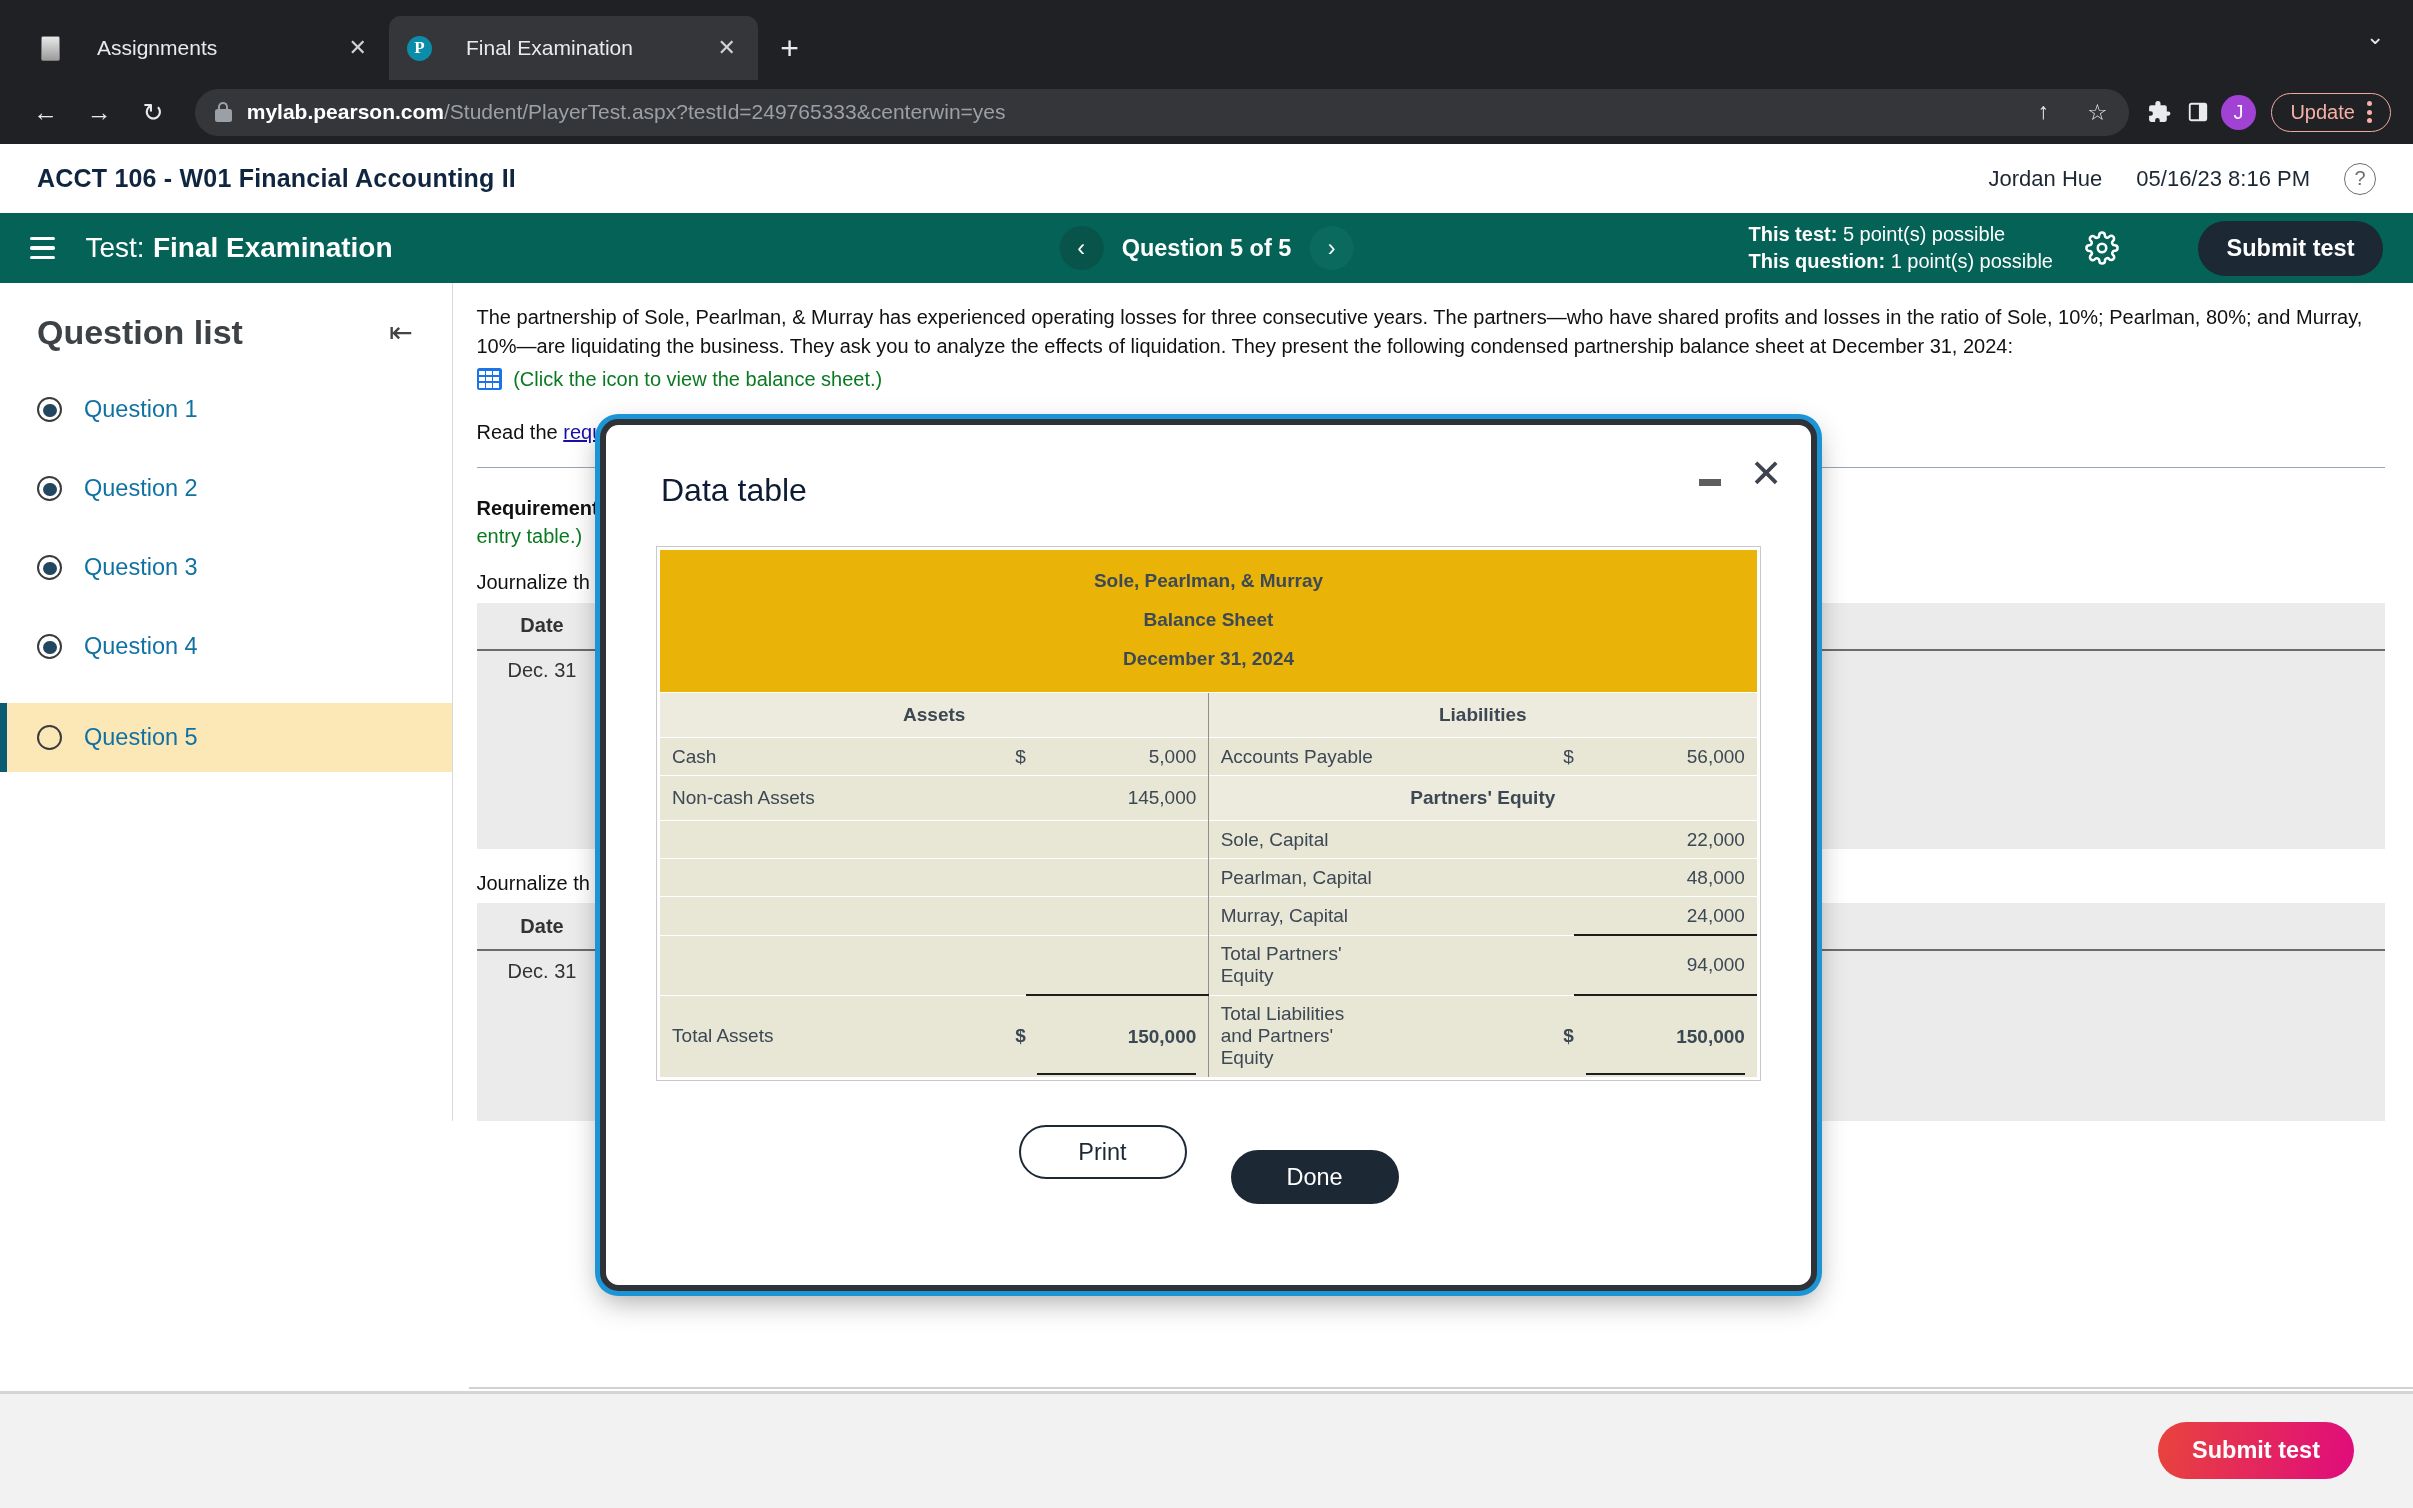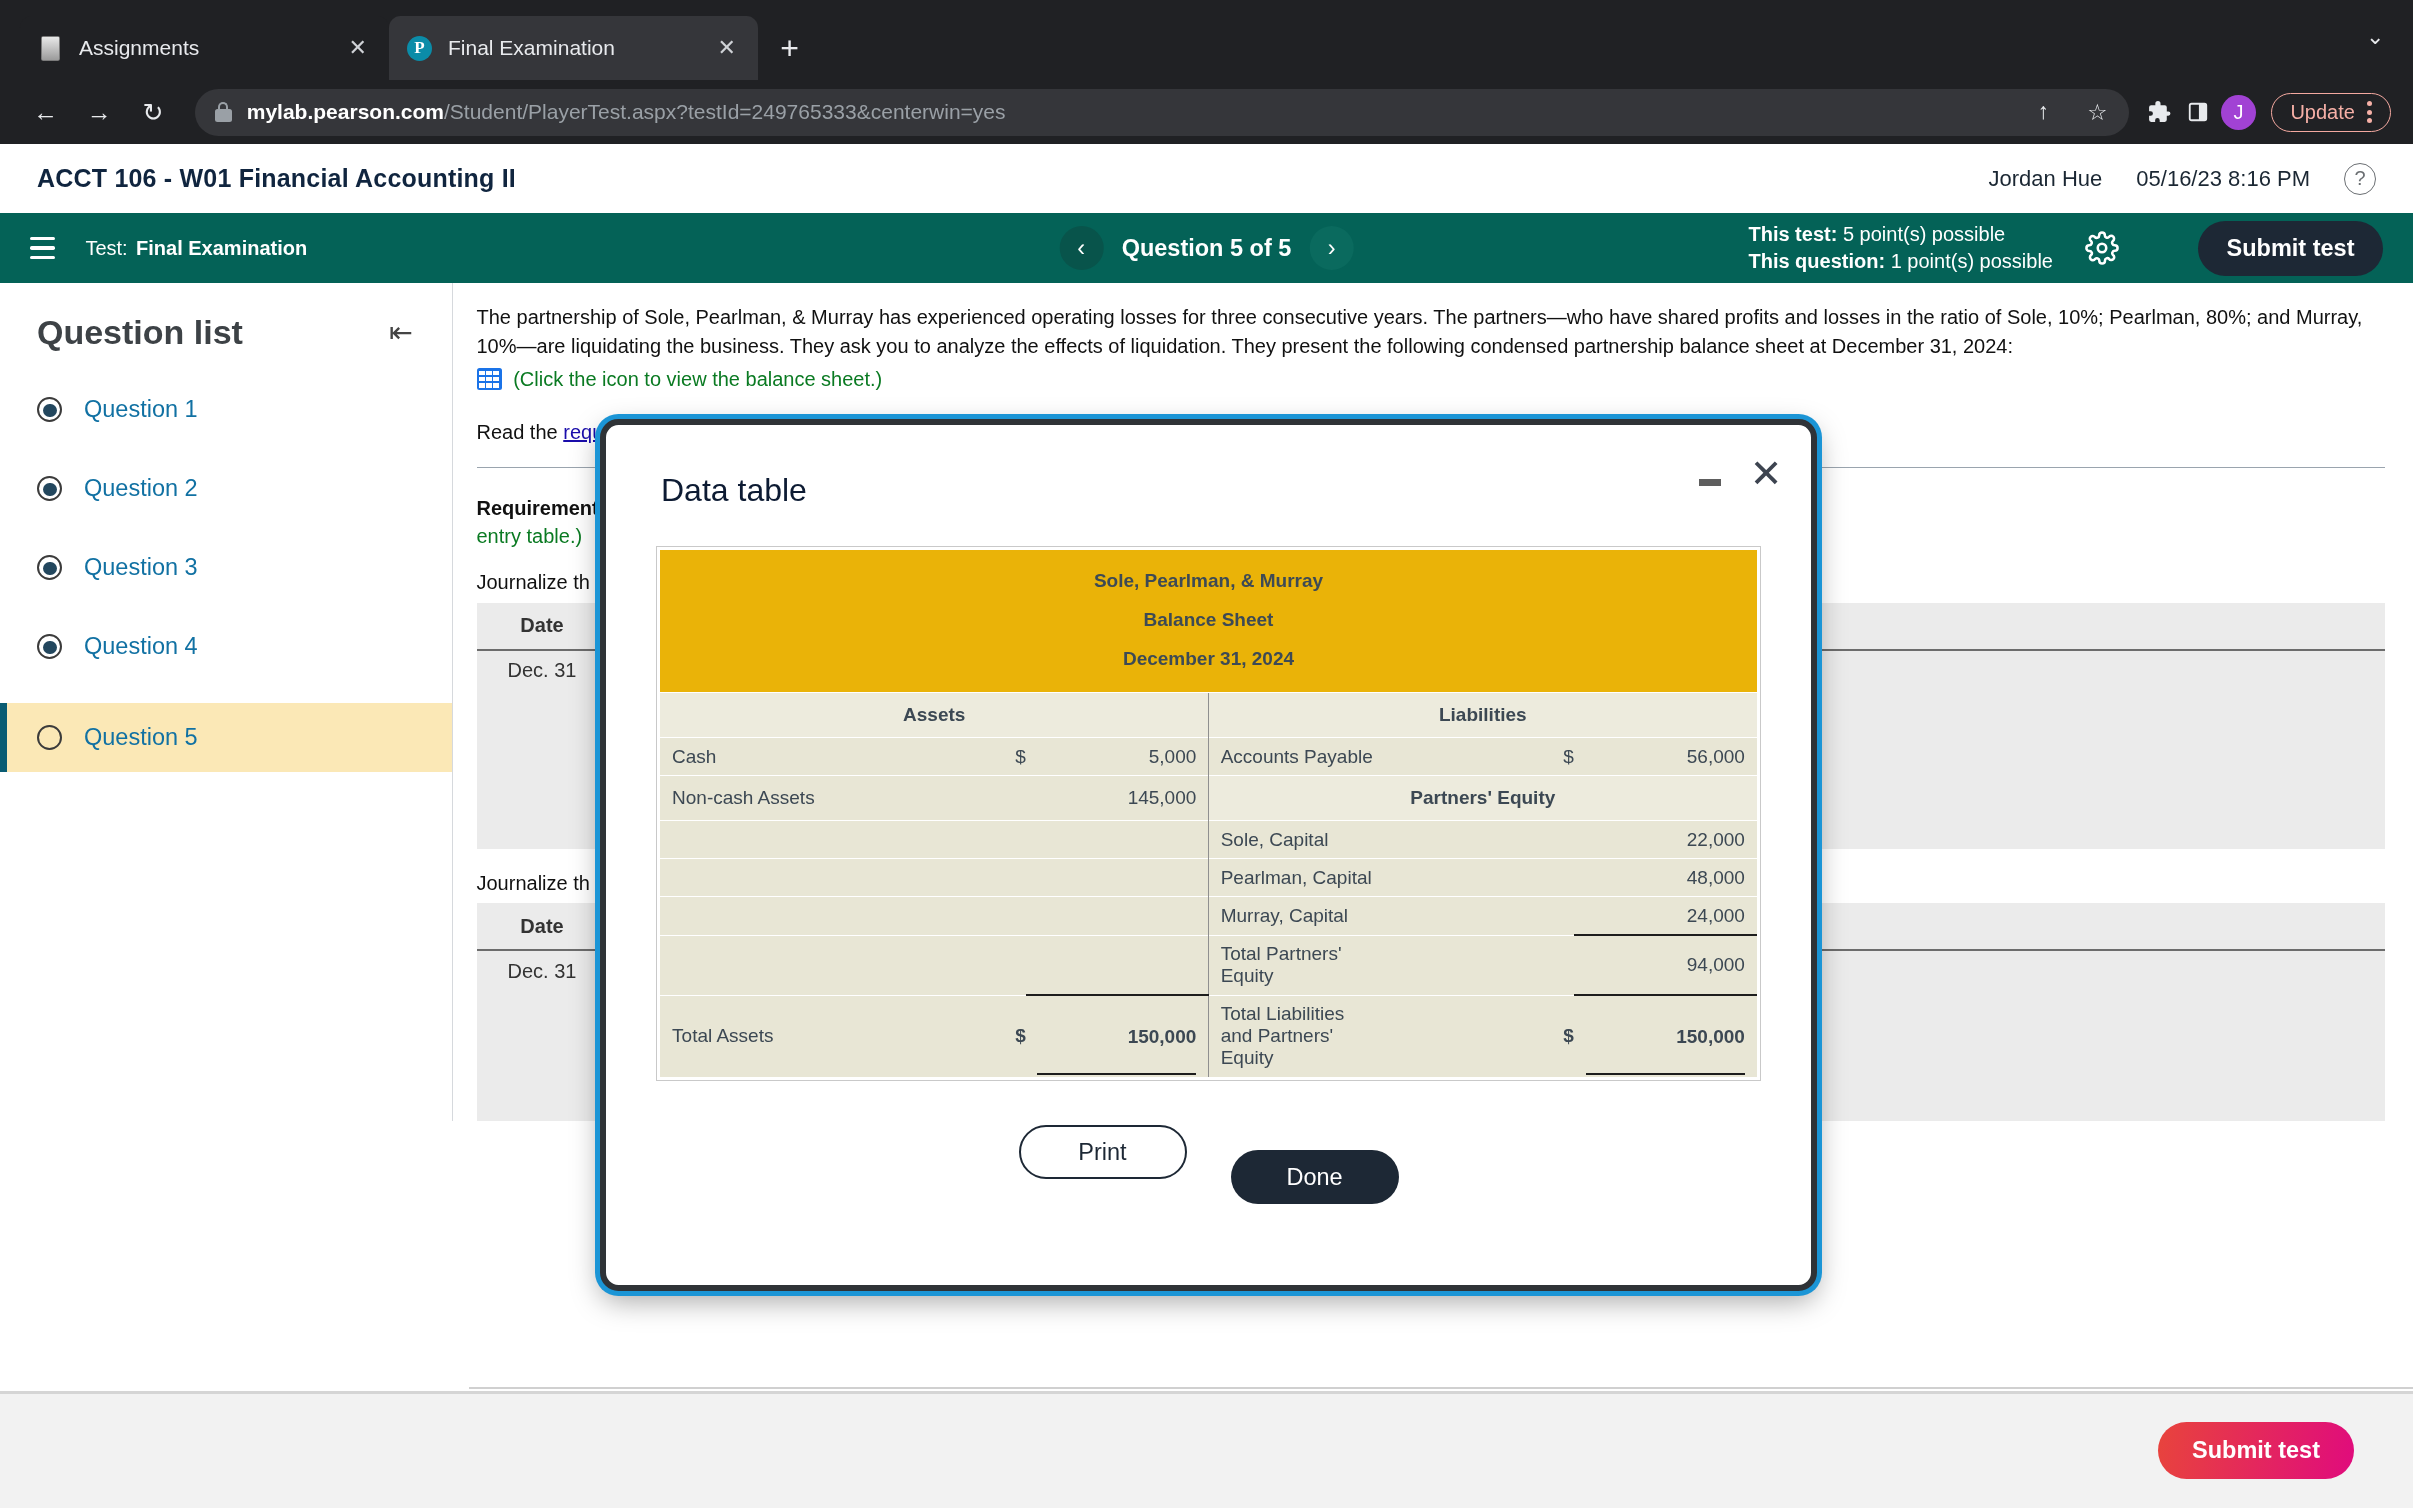--- a/index.html
+++ b/index.html
@@ -10,21 +10,21 @@
     background:#ffffff;
     overflow:hidden;
     position:relative;
   }
 
   
   .browser-chrome { background:#202124; width:100%; }
   .tabstrip { height:80px; display:flex; align-items:flex-end; position:relative; padding-left:20px; }
   .tab {
     height:64px; width:369px; display:flex; align-items:center;
-    border-radius:11.7px 11.7px 0 0; padding:0 17px; gap:15px; position:relative;
+    border-radius:11.7px 11.7px 0 0; padding:0 17px; gap:33px; position:relative;
   }
   .tab.inactive { background:#202124; }
   .tab.active { background:#35363a; }
   .tab-favicon { width:27px; height:27px; flex:0 0 27px; display:flex; align-items:center; justify-content:center; }
   .favicon-doc {
     width:18.4px; height:25px; background:linear-gradient(180deg,#e8e8e8,#9b9b9b);
     border:0.8px solid #7a7a7a; border-radius:1.7px;
   }
   .favicon-pearson {
     width:25px; height:25px; border-radius:50%;
@@ -72,21 +72,21 @@
   }
 
   
   .test-bar {
     height:70px; background:#046257; display:flex; align-items:center; color:#fff;
     padding:0 30px; position:relative;
   }
   .hamburger { width:37px; display:flex; flex-direction:column; gap:5.9px; margin-right:18.4px; }
   .hamburger i { display:block; height:3.4px; background:#fff; border-radius:1.7px; }
   .hamburger i:nth-child(1){ width:25px; } .hamburger i:nth-child(2){ width:25px; } .hamburger i:nth-child(3){ width:25px; }
-  .test-label { font-size:20px; }
+  .test-label { font-size:28px; }
   .test-label .t { font-weight:normal; }
   .test-label .n { font-weight:bold; margin-left:8.4px; }
   .qnav { position:absolute; left:50%; transform:translateX(-50%); display:flex; align-items:center; gap:8.4px; }
   .qnav-arrow {
     width:44px; height:44px; border-radius:50%; background:#08544b; color:#fff;
     display:flex; align-items:center; justify-content:center; font-size:23.5px;
   }
   .qnav-arrow.next { background:#0a6a5e; }
   .qnav-text { font-size:23.5px; font-weight:bold; padding:0 10px; }
   .points { position:absolute; right:360px; line-height:1.35; font-size:20px; }

